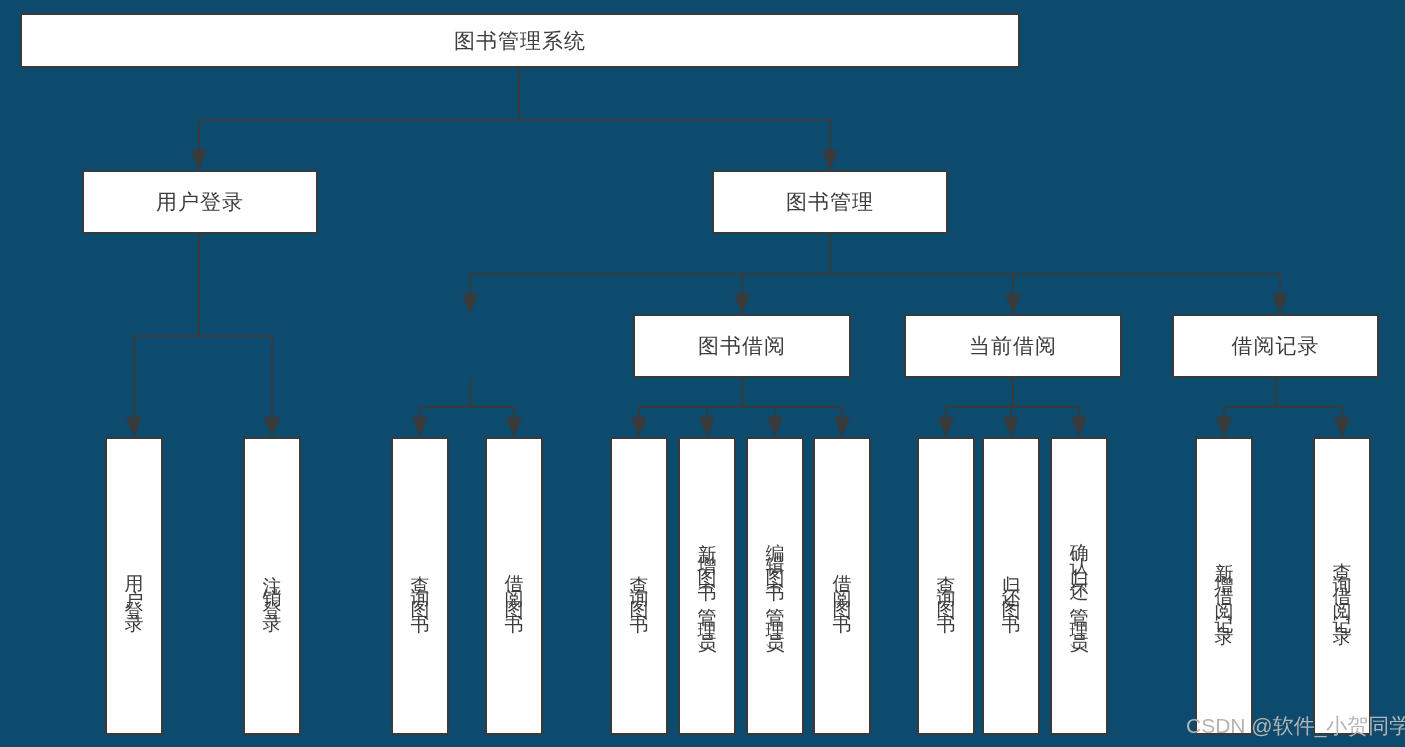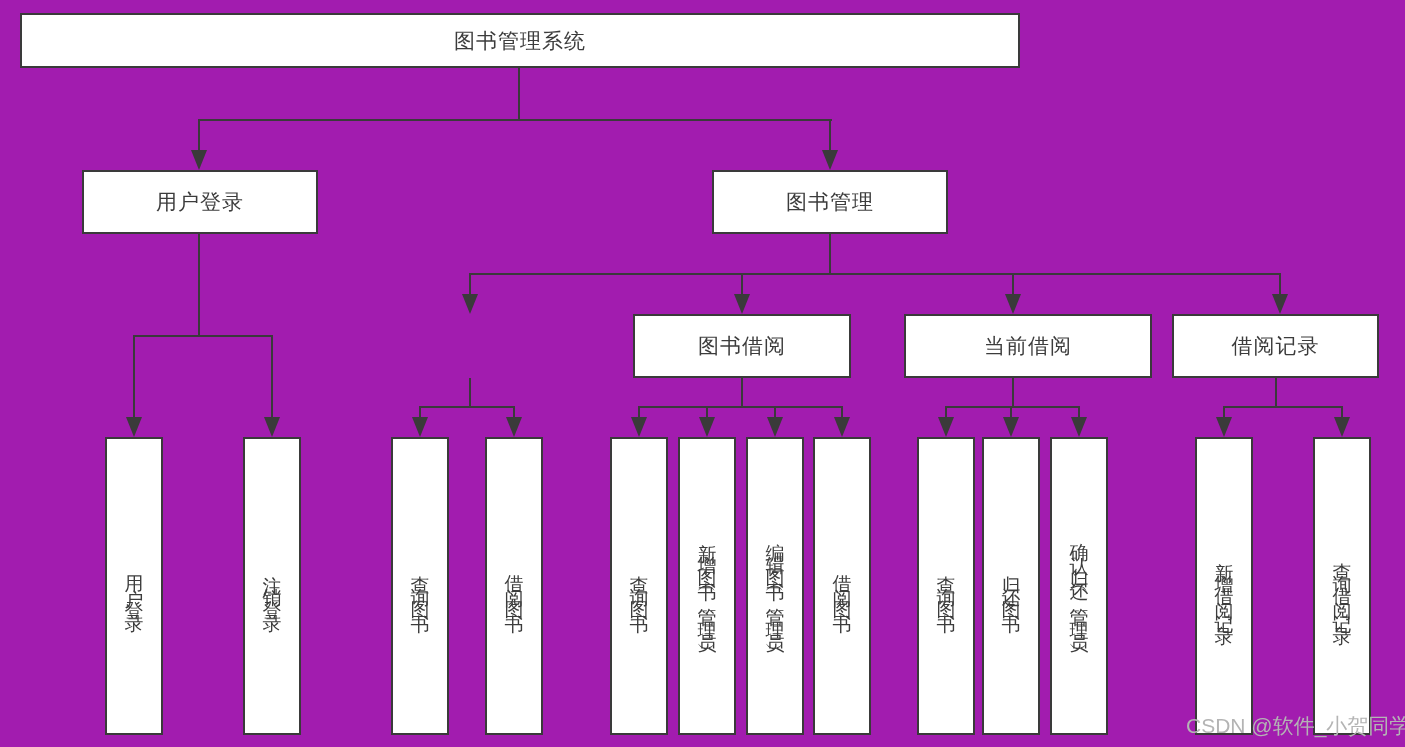--- a/index.html
+++ b/index.html
@@ -1,17 +1,17 @@
 <!DOCTYPE html>
 <html><head>
 <meta charset="utf-8">
 <style>
   html, body { margin:0; padding:0; background:#ffffff; }
   #canvas {
-    position:relative; width:1405px; height:747px; background:#a21caf;
+    position:relative; width:1405px; height:747px; background:#0c4a6e;
     font-family:"Liberation Sans","DejaVu Sans",sans-serif; overflow:hidden;
   }
   .box {
     position:absolute; box-sizing:border-box;
     border:2px solid #3a3a3a; background:#ffffff; color:#3c3c3c;
     display:flex; align-items:center; justify-content:center;
   }
   .hlabel { font-size:21px; letter-spacing:1px; }
   .vbox span {
     writing-mode:vertical-rl; text-orientation:mixed;
@@ -67,21 +67,21 @@
   <div class="vline" style="left:741px; top:273px; height:24px;"></div>
   <div class="ah" style="left:734px; top:294px;"></div>
   <div class="vline" style="left:1012px; top:273px; height:24px;"></div>
   <div class="ah" style="left:1005px; top:294px;"></div>
   <div class="vline" style="left:1279px; top:273px; height:24px;"></div>
   <div class="ah" style="left:1272px; top:294px;"></div>
 
   <div class="box hlabel" style="left:633px; top:314px; width:218px; height:64px;text-align:center;">
     <span>图书借阅</span>
   </div>
-  <div class="box hlabel" style="left:904px; top:314px; width:248px; height:64px;">
+  <div class="box hlabel" style="left:904px; top:314px; width:218px; height:64px;">
     <span>当前借阅</span>
   </div>
   <div class="box hlabel" style="left:1172px; top:314px; width:207px; height:64px;text-align:center;">
     <span>借阅记录</span>
   </div>
 
   <div class="vline" style="left:469px; top:378px; height:30px;"></div>
   <div class="hline" style="left:419px; top:406px; width:96px;"></div>
   <div class="vline" style="left:419px; top:406px; height:14px;"></div>
   <div class="ah" style="left:412px; top:417px;"></div>

